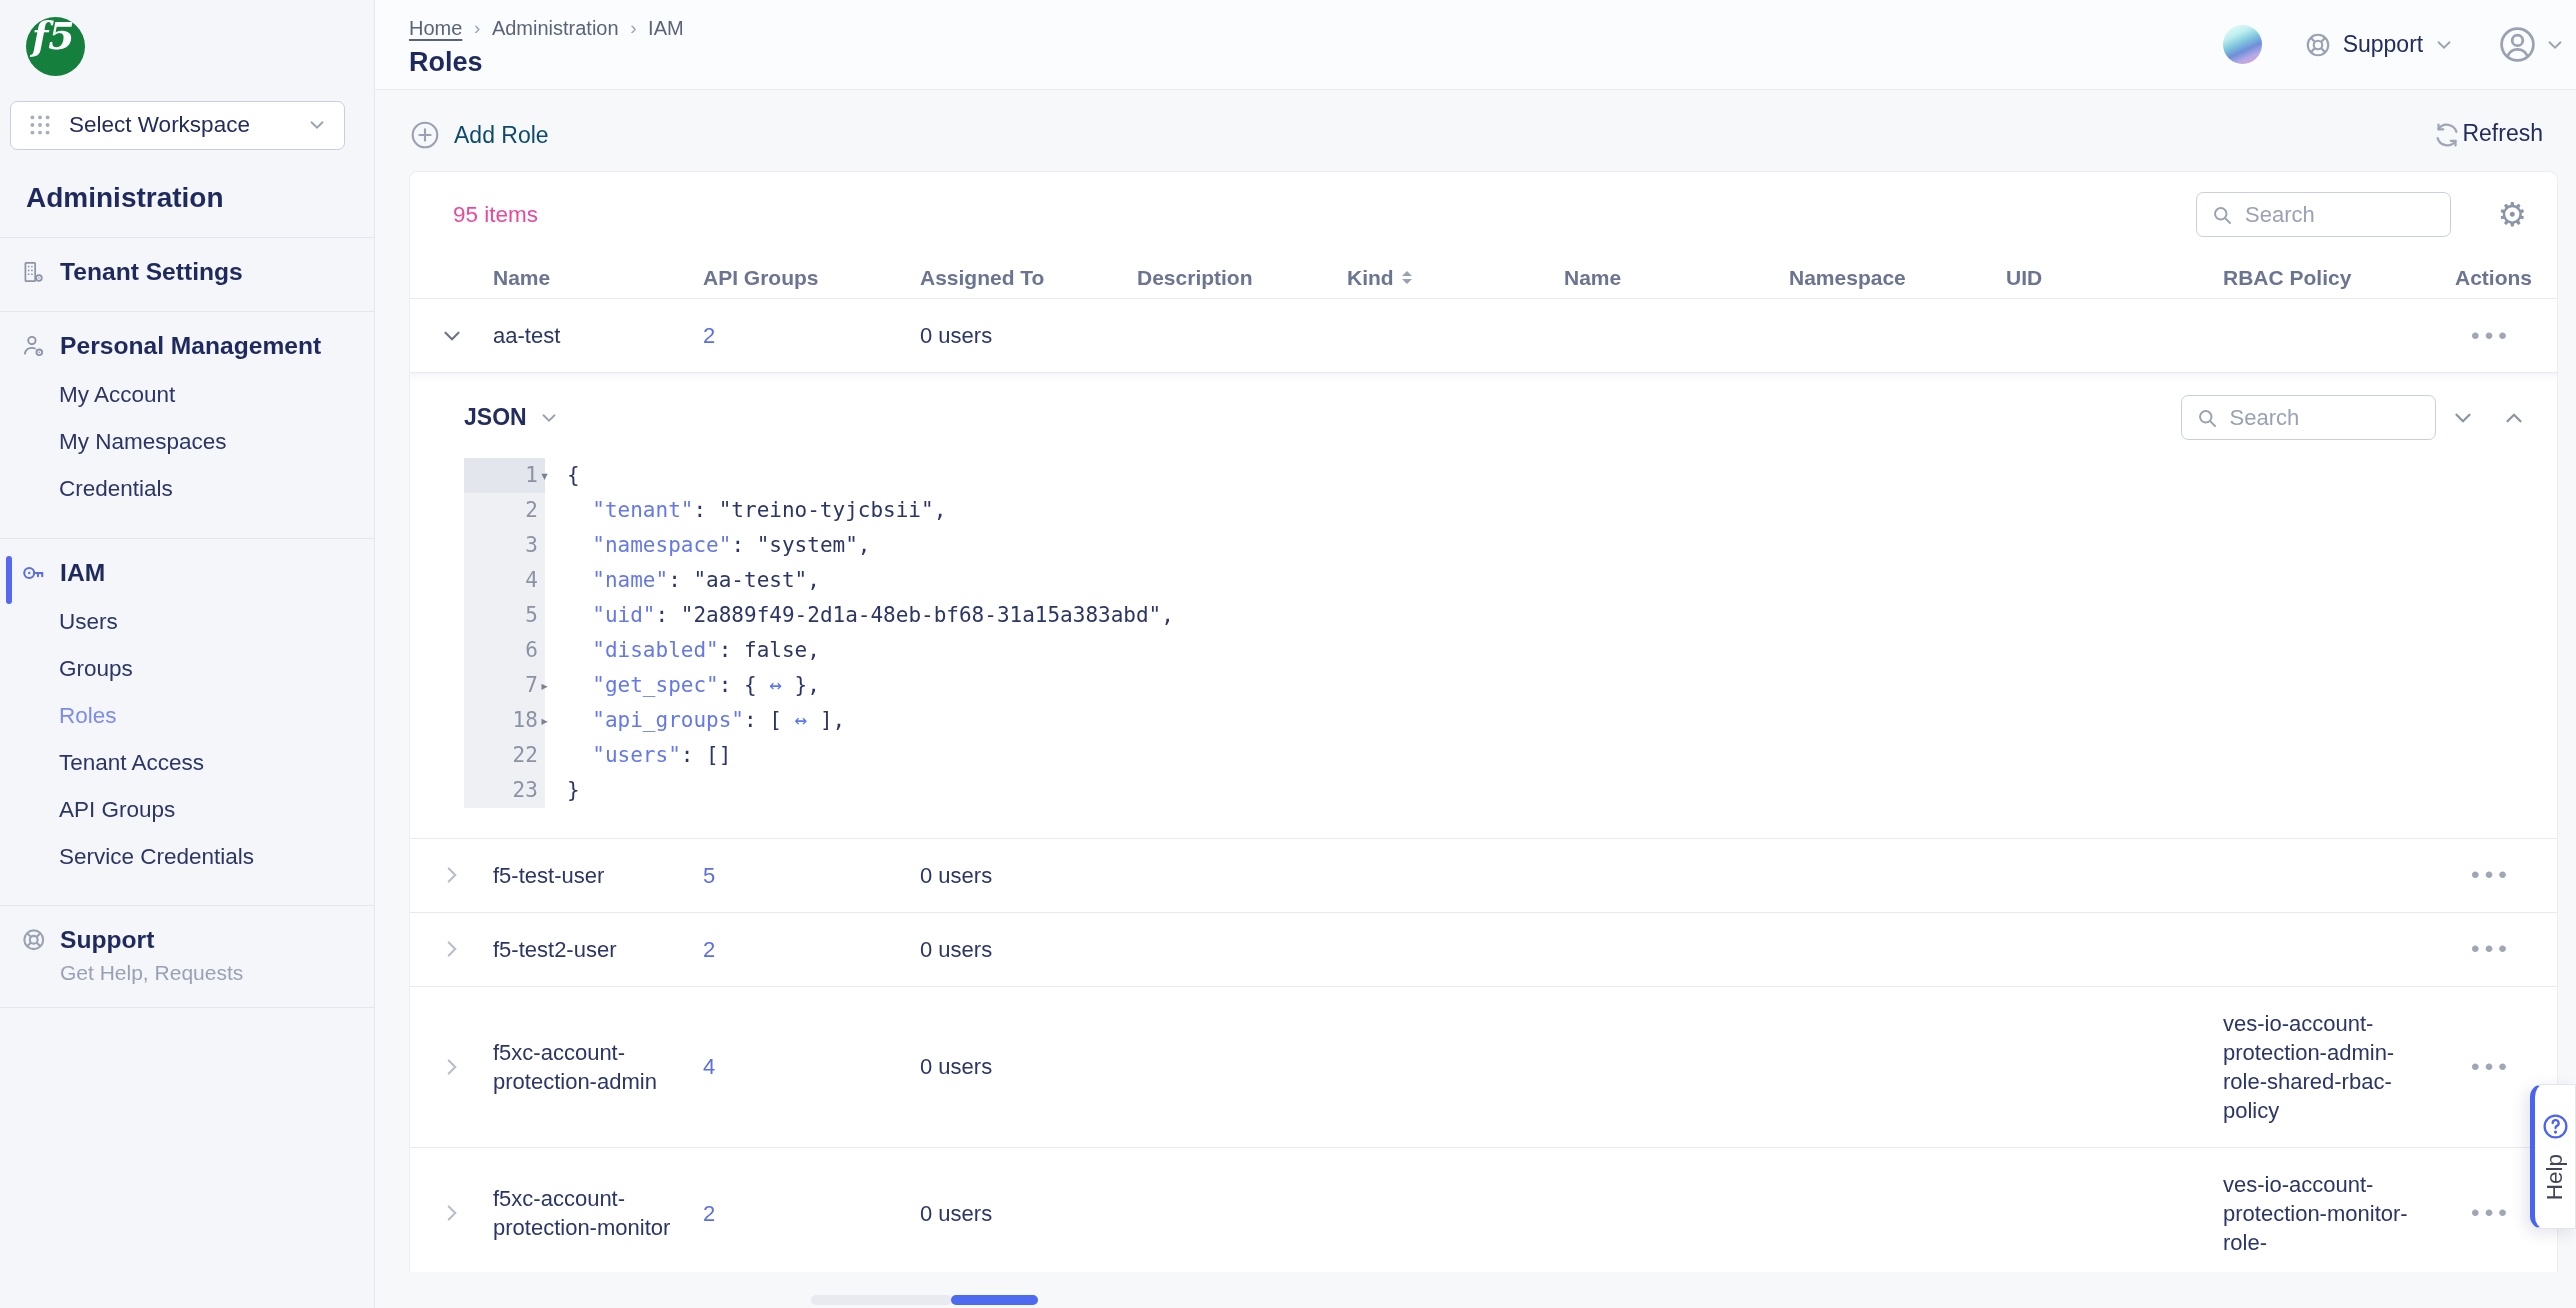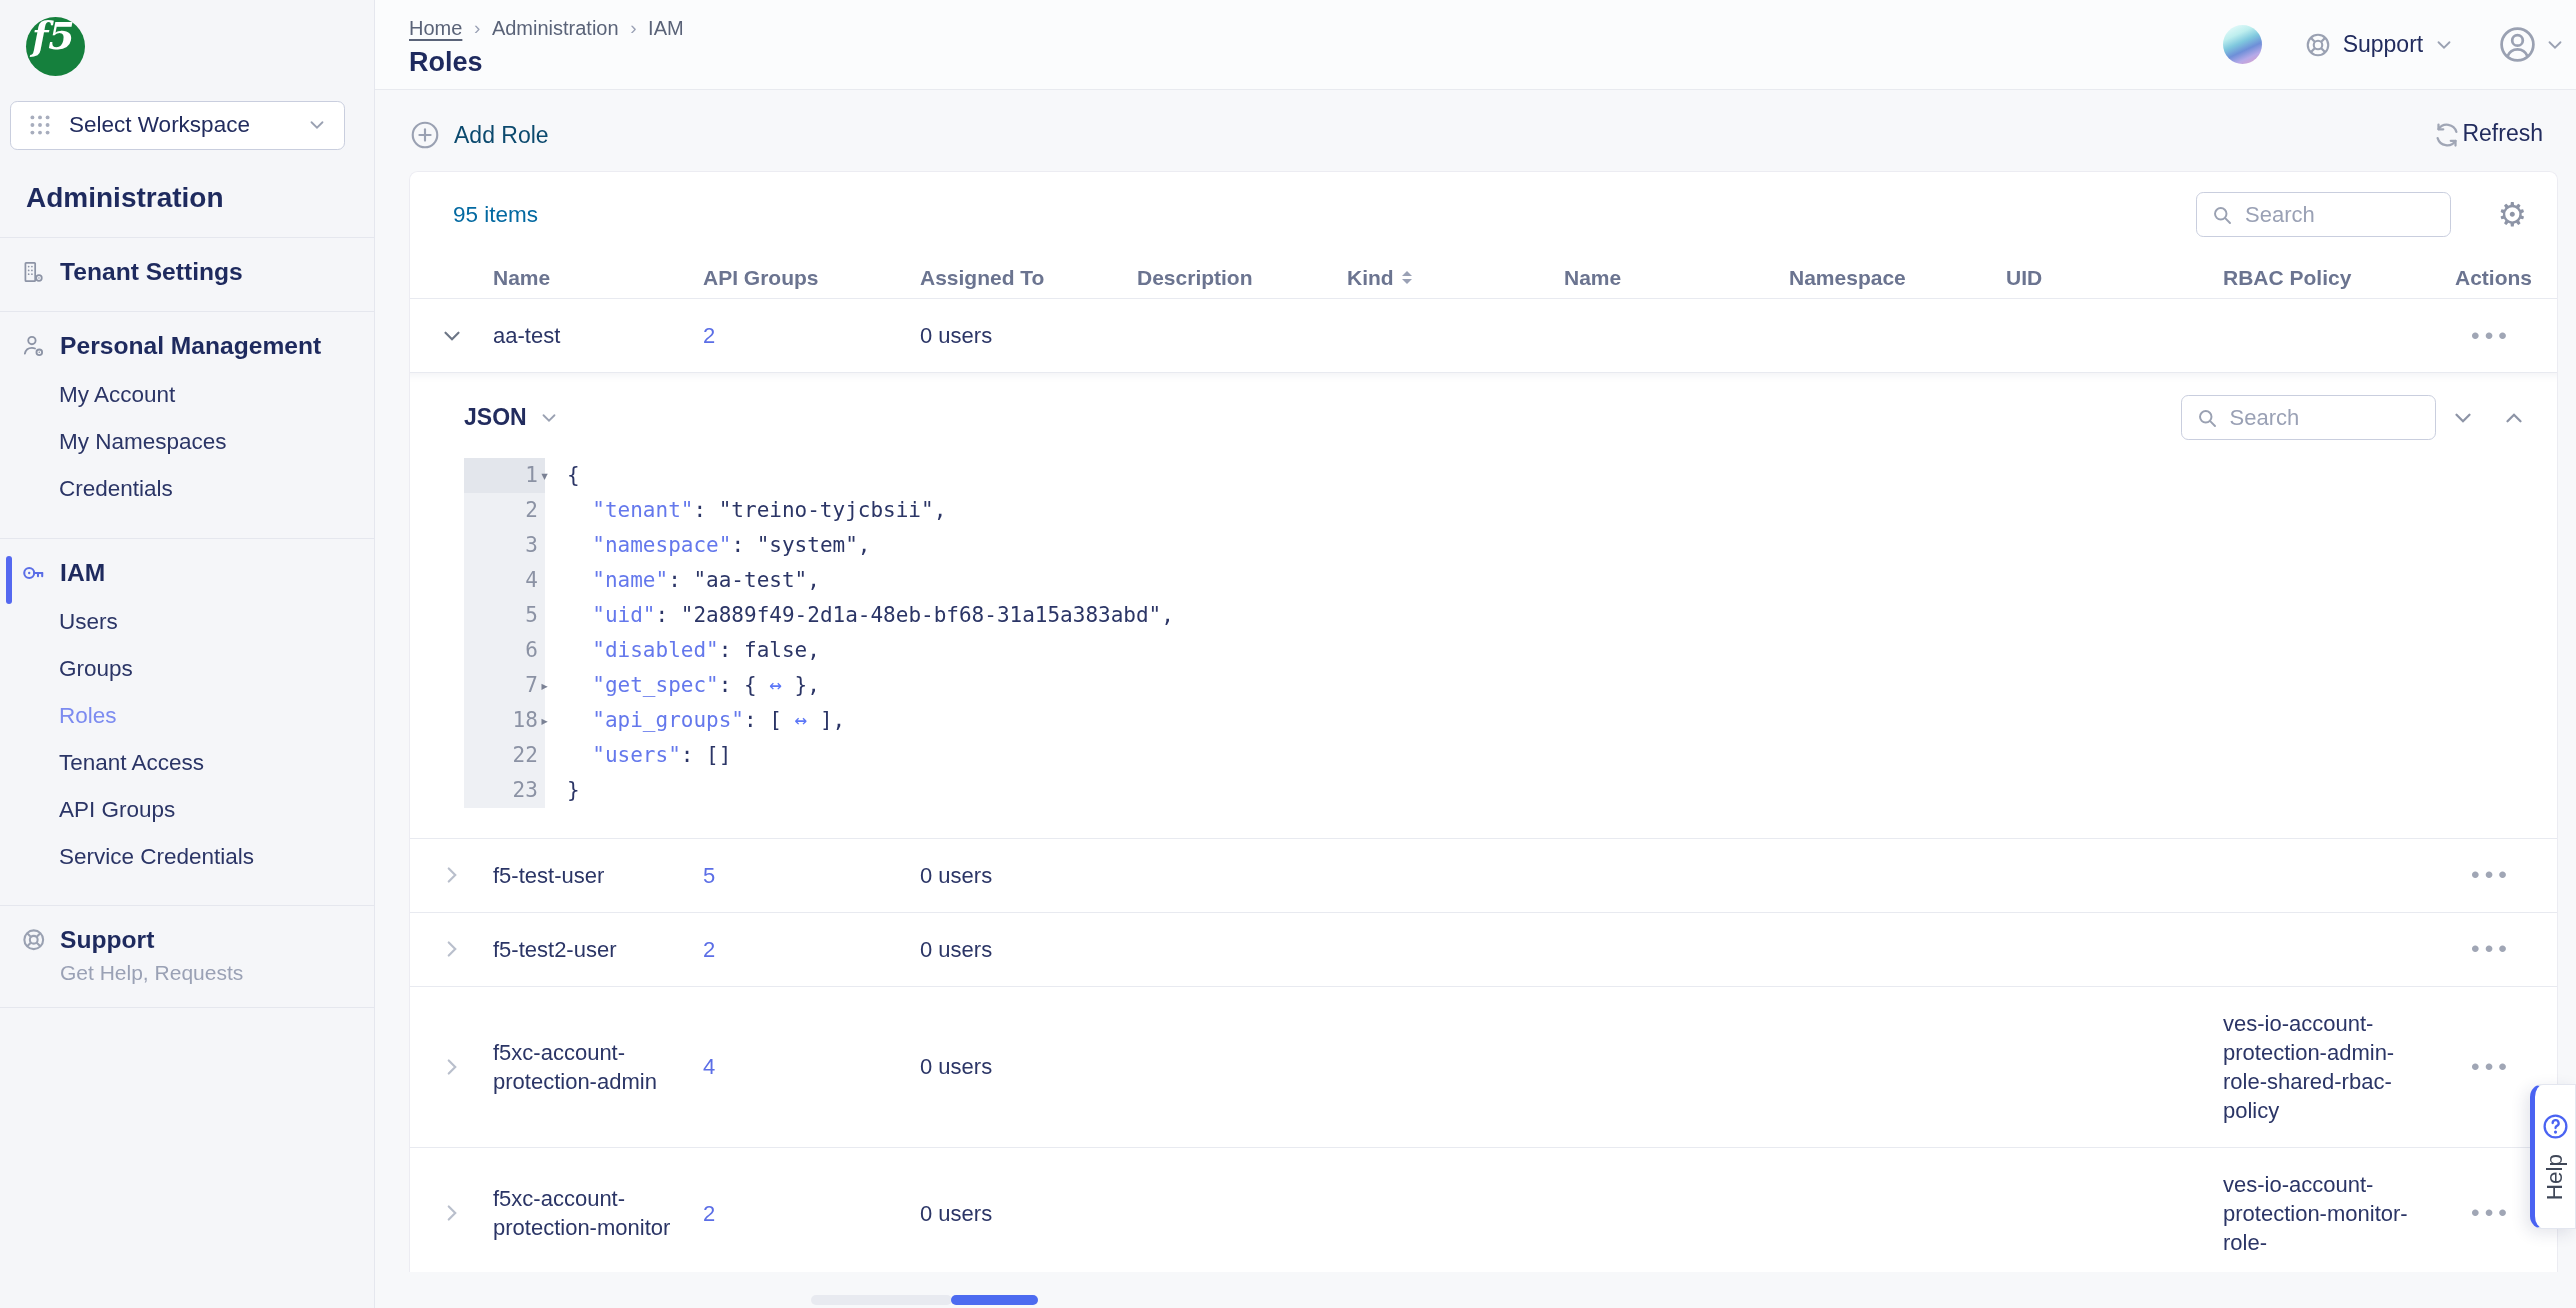--- a/index.html
+++ b/index.html
@@ -54,21 +54,21 @@
   .add-role { display:flex; align-items:center; gap:13px; cursor:pointer; }
   .add-role .pc { width:32px; height:32px; display:inline-flex; }
   .add-role .lbl { font-size:23px; color:#0c4a6e; }
   .refresh { display:flex; align-items:flex-start; gap:0; cursor:pointer; }
   .refresh .rf { width:30px; height:30px; display:inline-flex; }
   .refresh .lbl { font-size:23px; color:#222c5e; }
 
   
   .card { margin:1.4px 17.4px 0 34px; width:2149px; height:1101px; background:#fff; border-radius:8.7px 8.7px 0 0; border:0.7px solid #ececf2; border-bottom:none; overflow:hidden; }
   .card-head { height:85px; display:flex; align-items:center; padding:0 30px 0 43px; }
-  .items-count { font-size:22.5px; color:#0369a1; flex:1; }
+  .items-count { font-size:22.5px; color:#ec4899; flex:1; }
   .searchbox { width:255px; height:45px; border:1.4px solid #c9cede; border-radius:7.2px; background:#fff; display:flex; align-items:center; padding:0 13px; }
   .searchbox .mag { width:24.6px; height:24.6px; margin-right:10px; display:inline-flex; }
   .searchbox input { border:none; outline:none; font-size:22px; color:#2b3566; width:100%; background:transparent; font-family:"Liberation Sans",sans-serif; }
   .searchbox input::placeholder { color:#9aa1b5; }
   .gearbtn { margin-left:46px; font-size:33px; color:#8d94a6; cursor:pointer; line-height:1; }
 
   .thead, .trow { display:grid; grid-template-columns:83px 210px 217px 217px 210px 217px 225px 217px 217px 232px 1fr; align-items:center; }
   .thead { height:42px; border-bottom:0.7px solid #e8eaf0; }
   .th { font-size:21px; font-weight:600; color:#6b7490; display:flex; align-items:center; padding-right:11.6px; }
   .sort { display:inline-flex; flex-direction:column; gap:2.9px; margin-left:8.7px; cursor:pointer; }

